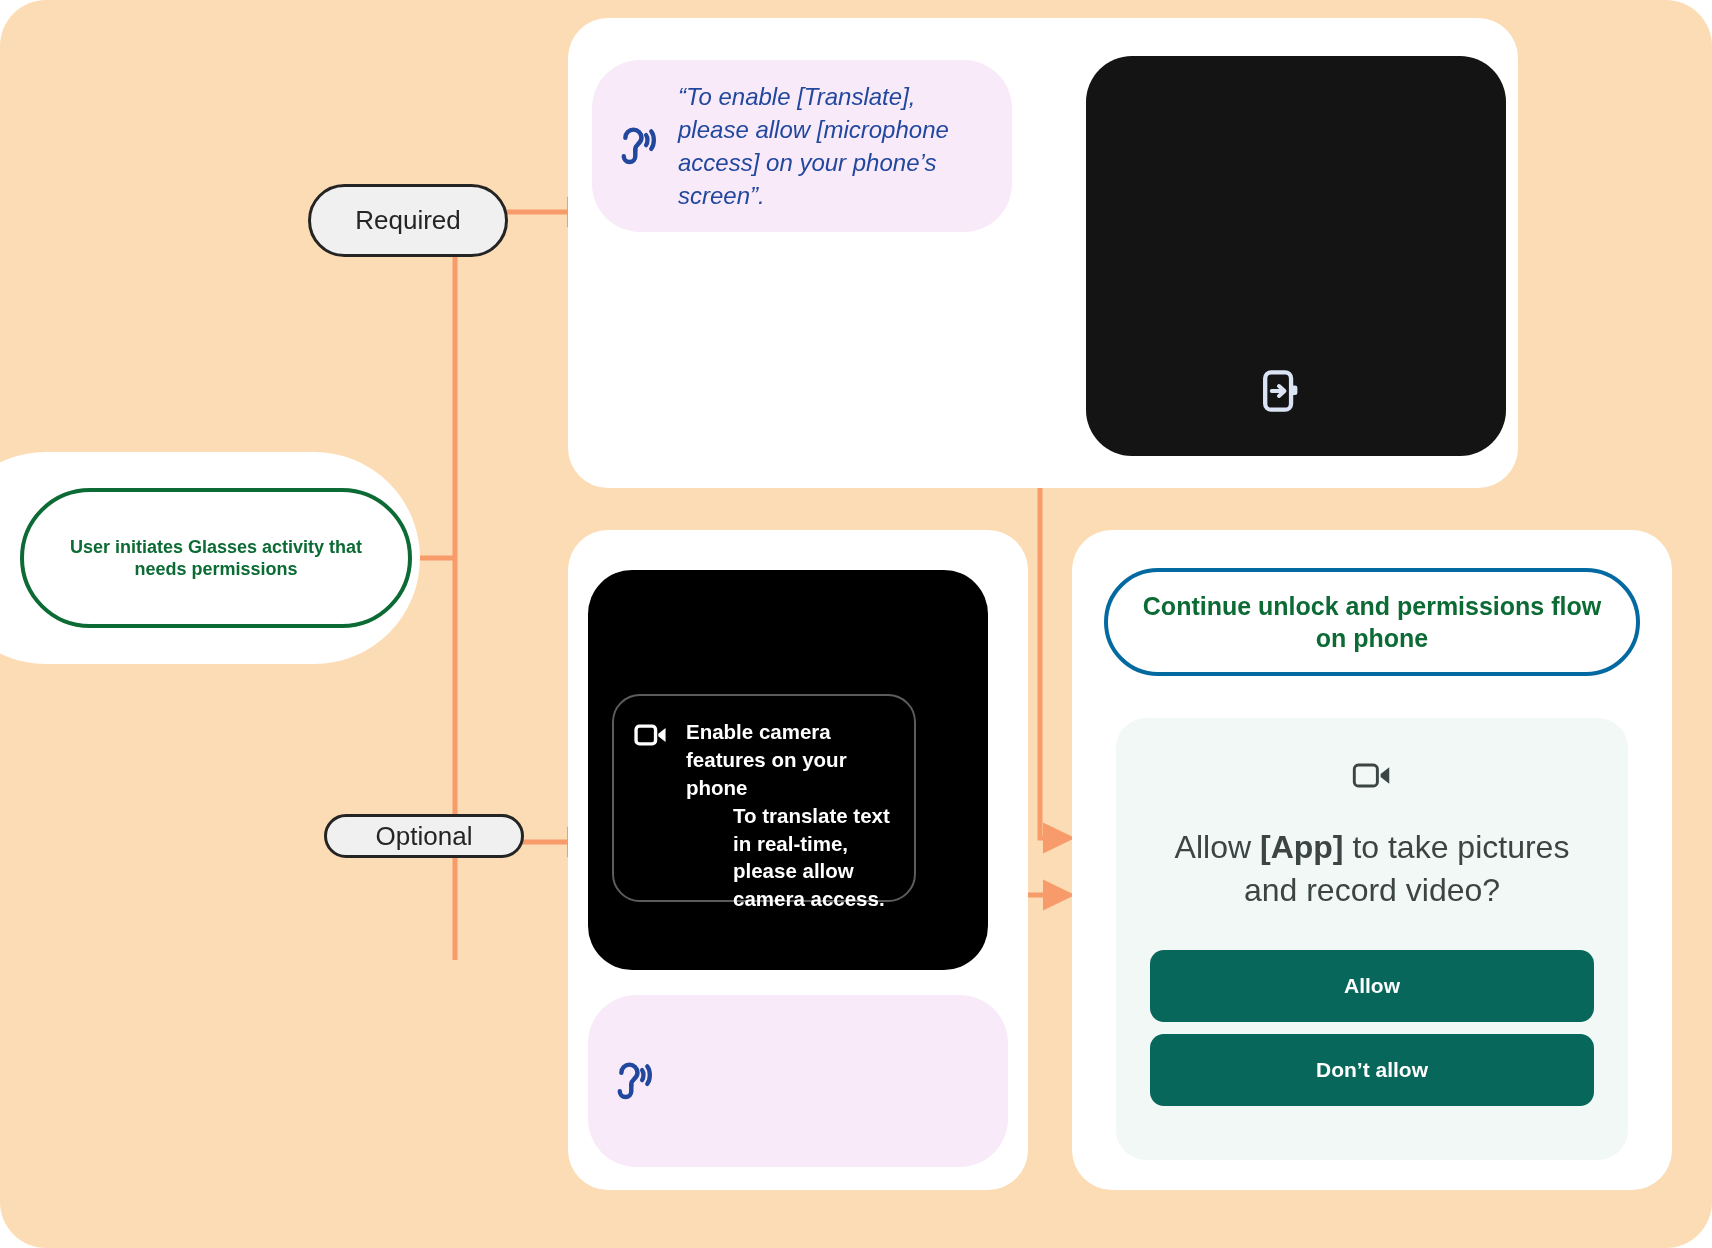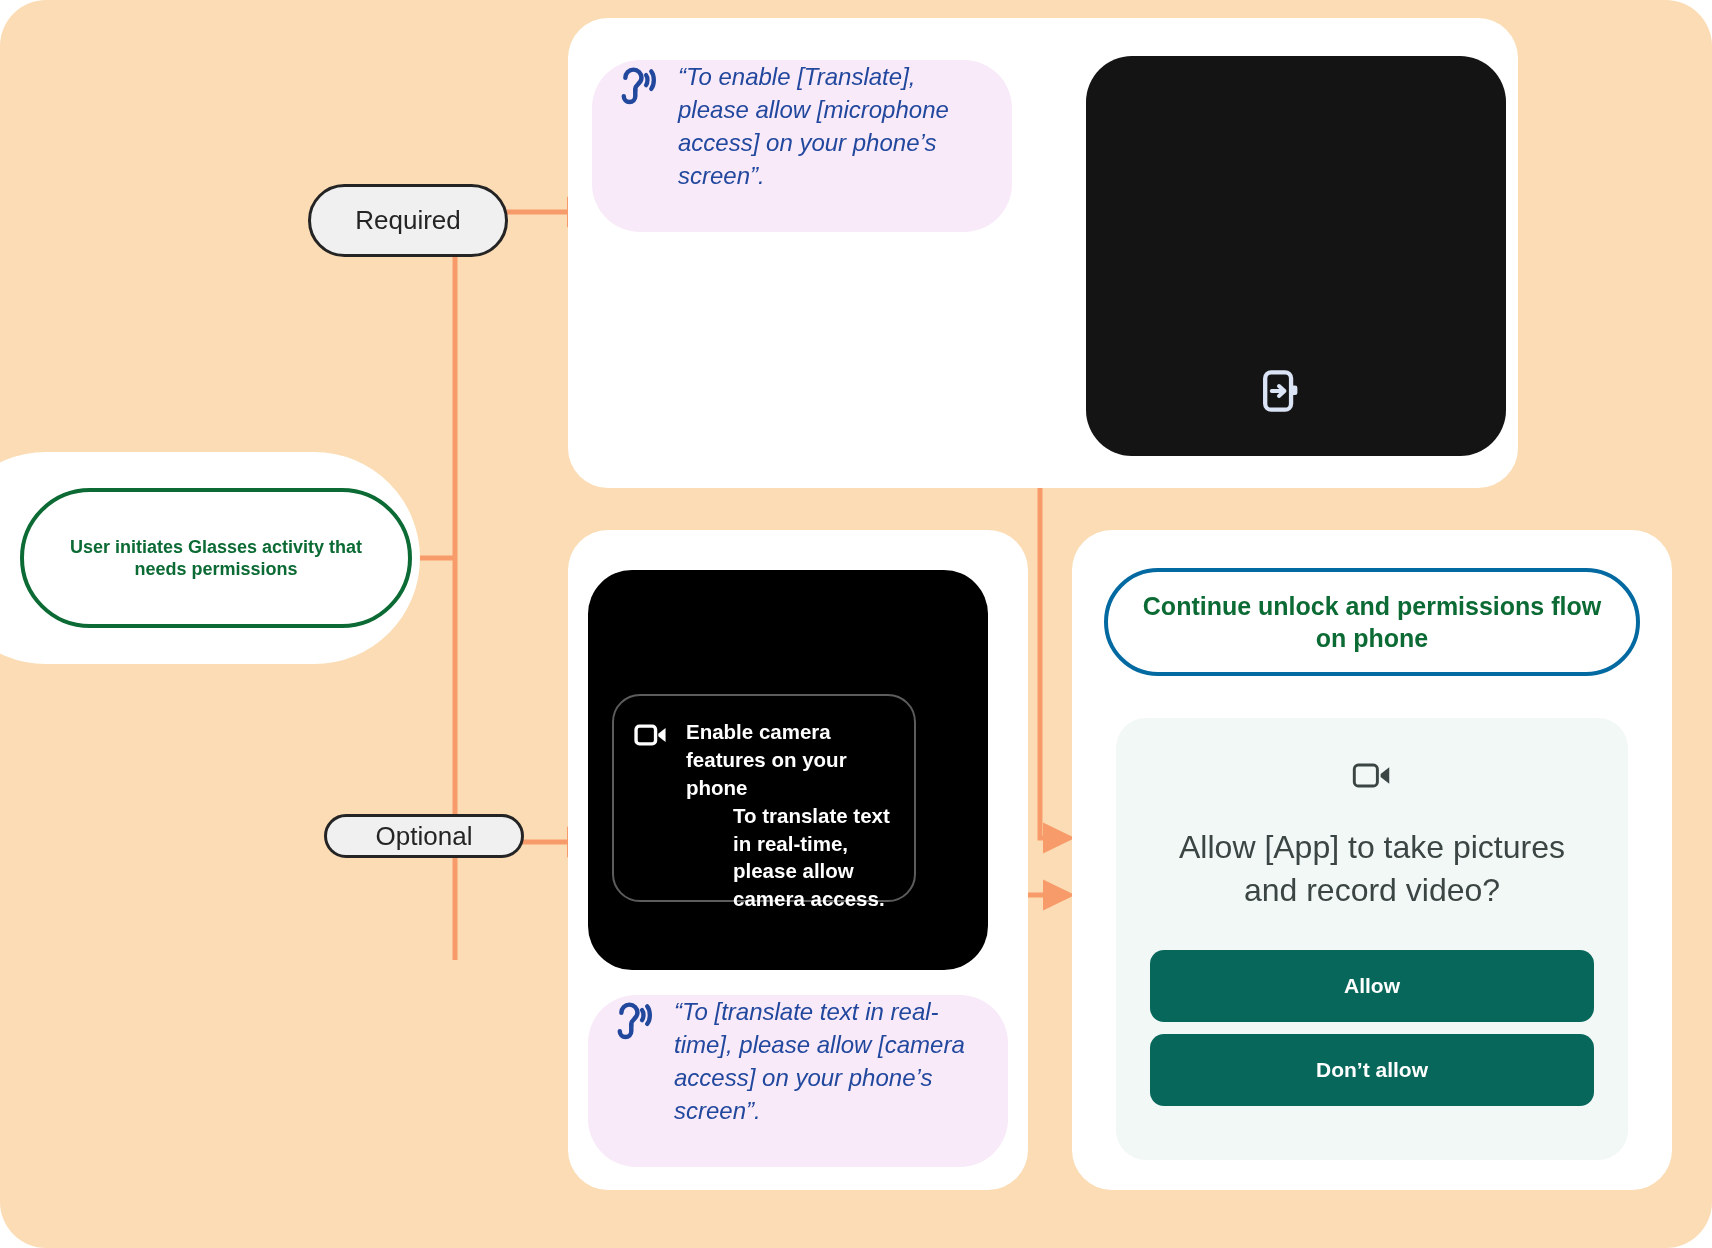--- a/index.html
+++ b/index.html
@@ -60,21 +60,21 @@
   #pill-required{left:308px;top:184px;width:200px;height:73px;}
   #pill-optional{left:324px;top:814px;width:200px;height:44px;}
 
   
   #panel-top{left:568px;top:18px;width:950px;height:470px;}
 
   .bubble{
     position:absolute;
     background:#f8eaf9;
     border-radius:48px;
-    display:flex;align-items:flex-start;
+    display:flex;align-items:center;
     box-sizing:border-box;
   }
   .bubble .bubble-icon{
     flex:0 0 auto;
     width:52px;height:52px;
     margin-left:18px;margin-right:16px;
     display:flex;align-items:center;justify-content:center;
   }
   .bubble .bubble-text{
     color:#22489e;
@@ -147,21 +147,21 @@
     border-radius:30px;
     box-sizing:border-box;
     padding:30px 34px 0 34px;
     display:flex;flex-direction:column;align-items:center;
   }
   #dialog-icon{width:40px;height:40px;margin-top:12px;margin-bottom:26px;}
   #dialog-title{
     color:#3b4543;font-size:32px;line-height:1.34;text-align:center;
     margin-bottom:38px;
   }
-  #dialog-title b{font-weight:normal;}
+  #dialog-title b{font-weight:bold;}
   .dlg-btn{
     width:100%;height:72px;
     background:#06675a;
     border-radius:14px;
     display:flex;align-items:center;justify-content:center;
     color:#ffffff;font-size:21px;font-weight:bold;
     margin-bottom:12px;
     box-sizing:border-box;
   }
 </style>
@@ -253,21 +253,20 @@
 
   <div class="bubble" id="bubble-bl">
     <span class="bubble-icon">
       <svg viewBox="0 0 32 32" width="46" height="46" xmlns="http://www.w3.org/2000/svg">
         <path d="M8.6 10.2c0-3.1 2.5-5.6 5.6-5.6s5.6 2.5 5.6 5.6c0 2.1-1.1 3.3-2.3 4.4-1.1 1.0-2.0 1.8-2.0 3.4v1.0" fill="none" stroke="#22489e" stroke-width="3.1" stroke-linecap="round"></path>
         <path d="M15.5 19.0v4.2c0 2.2-1.8 4.0-4.0 4.0-2.2 0-4.0-1.8-4.0-4.0" fill="none" stroke="#22489e" stroke-width="3.1" stroke-linecap="round"></path>
         <path d="M23.0 8.4c1.3 1.6 1.3 5.4 0 7.0" fill="none" stroke="#22489e" stroke-width="3.0" stroke-linecap="round"></path>
         <path d="M26.6 5.8c2.4 2.8 2.4 9.4 0 12.2" fill="none" stroke="#22489e" stroke-width="3.0" stroke-linecap="round"></path>
       </svg>
     </span>
-    <span class="bubble-text">“To [translate text in real-time], please allow [camera access] on your phone’s screen”.</span>
   </div>
 
   <div class="panel" id="panel-br"></div>
 
   <div id="continue-node">
     <span>Continue unlock and permissions flow on phone</span>
   </div>
 
   <div id="dialog">
     <span id="dialog-icon">

